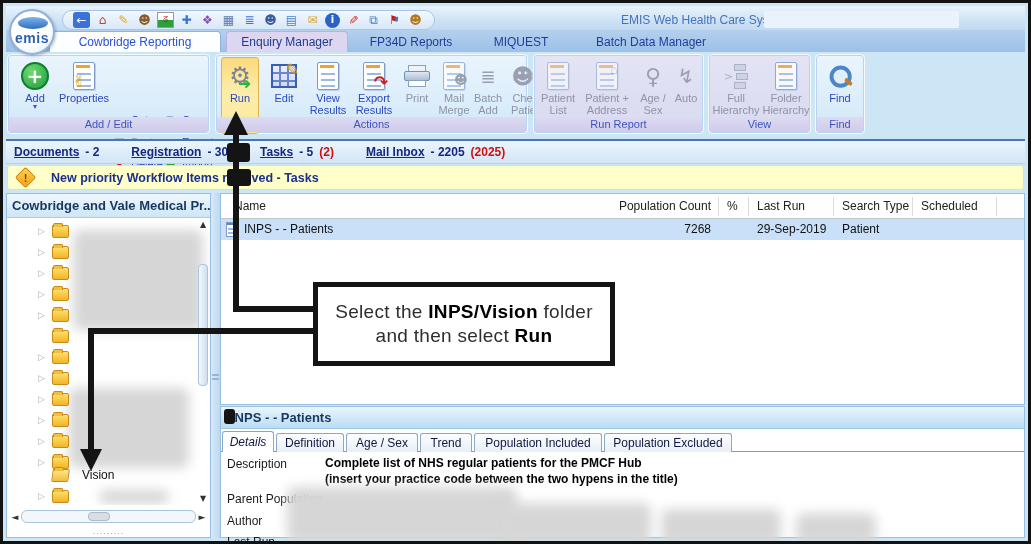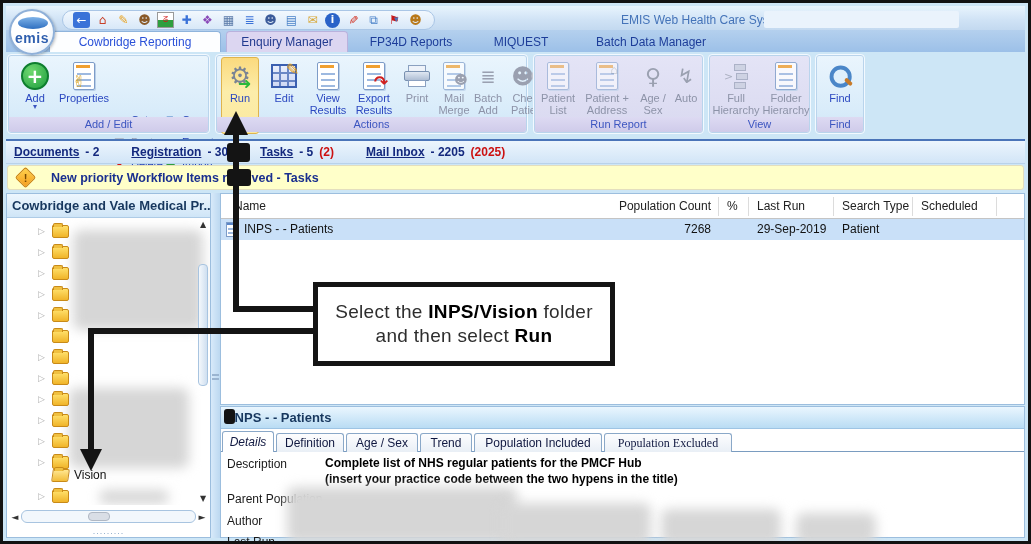--- a/index.html
+++ b/index.html
@@ -99,21 +99,21 @@
   .leftpanel { position:absolute; left:3px; top:190px; width:205px; bottom:3px; background:#fff; border:1px solid #9cbede; }
   .lp-header { position:absolute; left:0; right:0; top:0; height:24px;
     background:linear-gradient(#eef7fe,#cfe5f7); border-bottom:1px solid #aecbe6;
     font-size:13px; font-weight:bold; color:#17375e; line-height:24px; padding-left:5px; white-space:nowrap; }
   .tree { position:absolute; left:0; right:0; top:24px; bottom:32px; overflow:hidden; }
   .trow { position:absolute; left:0; height:18px; display:flex; align-items:center; }
   .tri { width:14px; margin-left:31px; color:#b0b0b0; font-size:9px; font-family:"DejaVu Sans",sans-serif; }
   .folder { position:relative; width:17px; height:13px; background:linear-gradient(#ffe06a,#f0b429); border:1px solid #c88a18; border-radius:1px 2px 2px 2px; }
   .folder::before { content:""; position:absolute; left:0; top:-3px; width:8px; height:3px; background:#f0c040; border:1px solid #c88a18; border-bottom:none; border-radius:2px 2px 0 0; }
   .folder.open { transform:skewX(-8deg); background:linear-gradient(#ffe792,#f2bc38); }
-  .tlabel { margin-left:5px; font-size:12px; color:#111; }
+  .tlabel { margin-left:13px; font-size:12px; color:#111; }
   .blurblob { position:absolute; background:#d6d6d6; filter:blur(6px); border-radius:8px; }
   .vscroll { position:absolute; right:1px; top:26px; width:12px; bottom:34px; }
   .vscroll .up, .vscroll .dn { position:absolute; left:1px; width:10px; text-align:center; font-size:8px; color:#333;
     font-family:"DejaVu Sans",sans-serif; }
   .vscroll .thumb { position:absolute; left:1px; width:10px; background:linear-gradient(90deg,#f4f8fc,#cfdff0);
     border:1px solid #a8c4e0; border-radius:4px; }
   .hscroll { position:absolute; left:2px; right:2px; bottom:12px; height:17px; display:flex; align-items:center; }
   .hs-arrow { width:12px; font-size:9px; color:#333; text-align:center; font-family:"DejaVu Sans",sans-serif; }
   .hs-track { flex:1; height:13px; border:1px solid #a8c4e0; border-radius:6px; background:#f2f7fc; position:relative; }
   .hs-thumb { position:absolute; left:38%; width:22px; top:1px; bottom:1px; background:#d9dee6; border:1px solid #b0b8c4; border-radius:4px; }
@@ -508,21 +508,21 @@
   </div>
 
   <div class="detailspanel">
     <div class="dp-header">INPS - - Patients</div>
     <div class="dp-tabs">
       <span class="dtab active" style="left:1px;width:52px;font-style:italic;">Details</span>
       <span class="dtab" style="left:55px;width:68px;">Definition</span>
       <span class="dtab" style="left:125px;width:72px;">Age / Sex</span>
       <span class="dtab" style="left:199px;width:52px;">Trend</span>
       <span class="dtab" style="left:253px;width:128px;">Population Included</span>
-      <span class="dtab" style="left:383px;width:128px;font-family:Liberation Serif, serif;">Population Excluded</span>
+      <span class="dtab" style="left:383px;width:128px;">Population Excluded</span>
     </div>
     <span class="dfield" style="left:6px;top:50px;">Description</span>
     <span class="dvalue" style="left:104px;top:48px;">Complete list of NHS regular patients for the PMCF Hub</span>
     <span class="dvalue" style="left:104px;top:64px;">(insert your practice code between the two hypens in the title)</span>
     <span class="dfield" style="left:6px;top:85px;">Parent Population</span>
     <span class="dfield" style="left:6px;top:107px;">Author</span>
     <span class="dfield" style="left:6px;top:128px;">Last Run</span>
     <div class="blurblob" style="left:66px;top:80px;width:230px;height:56px;"></div>
     <div class="blurblob" style="left:280px;top:96px;width:150px;height:42px;"></div>
     <div class="blurblob" style="left:440px;top:102px;width:120px;height:36px;"></div>

